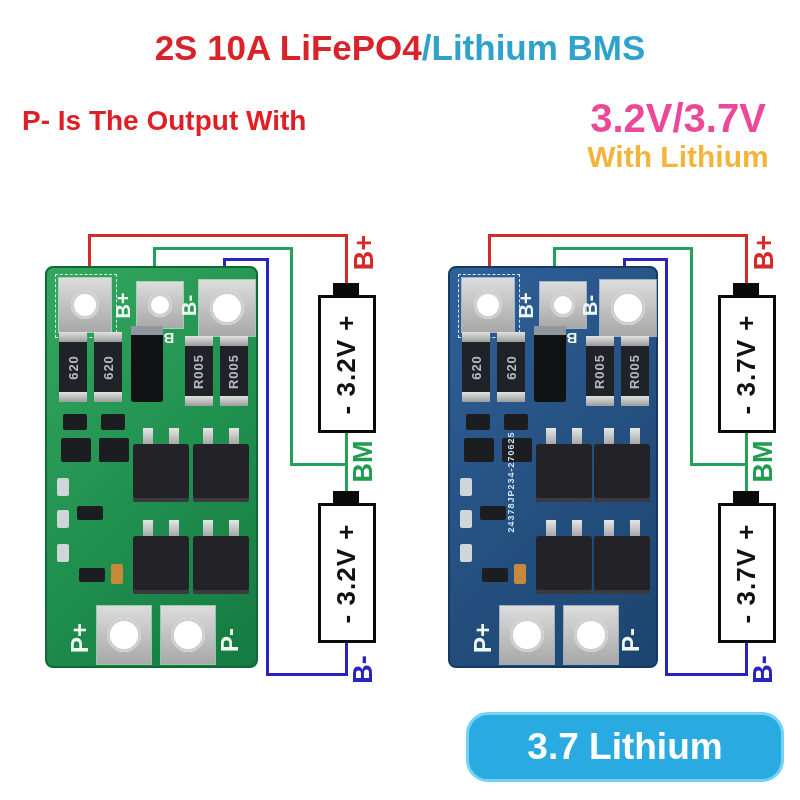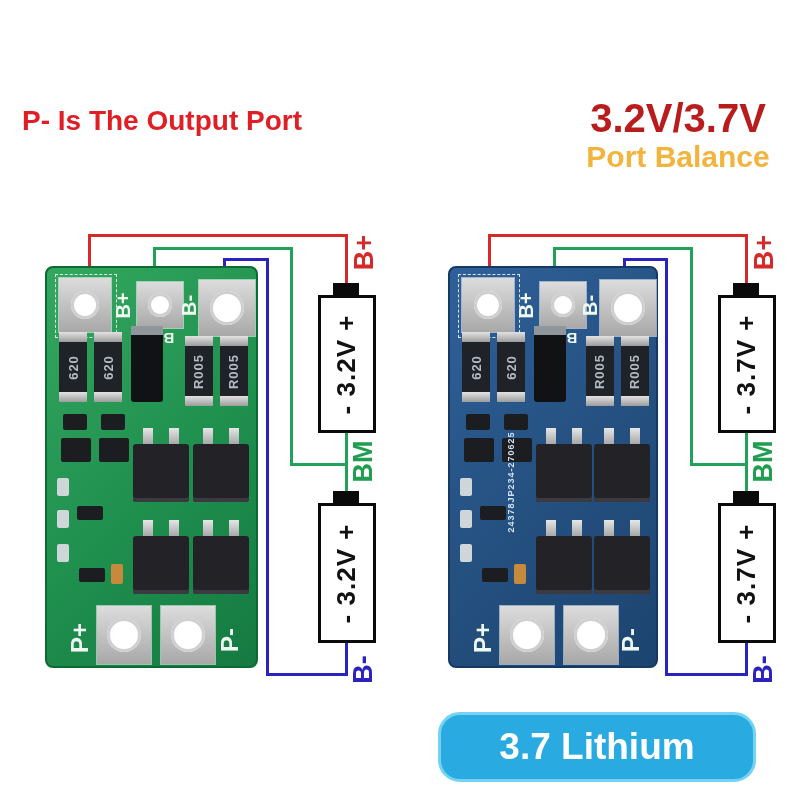--- a/index.html
+++ b/index.html
@@ -4,21 +4,21 @@
 <style>
   html,body{margin:0;padding:0;background:#fff;}
   #stage{position:relative;width:800px;height:800px;background:#fff;overflow:hidden;
          font-family:"Liberation Sans",sans-serif;font-weight:bold;}
   
   .title{position:absolute;top:28px;left:0;width:800px;text-align:center;
          font-size:35px;letter-spacing:0;}
   .title .t-red{color:#d8232a;} .title .t-cyan{color:#2ea2cc;}
   .port-note{position:absolute;left:22px;top:102px;color:#e01e25;font-size:28px;line-height:37px;}
   .voltage-note{position:absolute;left:562px;top:96px;width:232px;text-align:center;}
-  .voltage-note .v-line{font-size:40px;color:#b91c1c;line-height:44px;}
+  .voltage-note .v-line{font-size:40px;color:#ec4899;line-height:44px;}
   .voltage-note .b-line{font-size:30px;color:#f2b43d;line-height:34px;}
   
   .seg{position:absolute;}
   .w-red{background:#d42a2a;} .w-green{background:#21a15a;} .w-blue{background:#2a23c0;}
   .dot{position:absolute;width:12px;height:12px;border-radius:50%;}
   .d-red{background:#d42a2a;} .d-green{background:#1f9e50;} .d-blue{background:#2a23c0;}
   
   .battery{position:absolute;width:58px;box-sizing:border-box;border:3px solid #0a0a0a;
            background:#fff;display:flex;align-items:center;justify-content:center;}
   .battery span{transform:rotate(-90deg);white-space:nowrap;font-size:26px;color:#111;letter-spacing:1px;}
@@ -55,26 +55,29 @@
   
   .cta{position:absolute;top:712px;width:318px;height:70px;box-sizing:border-box;
        background:#29abe2;border:3px solid #74d2f3;border-radius:22px;
        display:flex;align-items:center;justify-content:center;color:#fff;font-size:37px;}
 </style>
 </head>
 <body>
 
 <div id="stage">
 
+  <div class="title">
+    <span class="t-red">2S 10A LiFePO4</span><span class="t-cyan">/Lithium BMS</span>
+  </div>
   <div class="port-note">
-    <div>P- Is The Output Port</div>
+    <div>P- Is The Output With</div>
   </div>
   <div class="voltage-note">
     <div class="v-line">3.2V/3.7V</div>
-    <div class="b-line">Port Balance</div>
+    <div class="b-line">With Lithium</div>
   </div>
 
   <div>
     <div class="seg w-red" style="left:88px;top:234px;width:3px;height:58px"></div>
     <div class="seg w-red" style="left:88px;top:234px;width:260px;height:3px"></div>
     <div class="seg w-red" style="left:345px;top:234px;width:3px;height:51px"></div>
   </div>
   <div>
     <div class="seg w-green" style="left:153px;top:247px;width:3px;height:44px"></div>
     <div class="seg w-green" style="left:153px;top:247px;width:140px;height:3px"></div>
@@ -297,17 +300,17 @@
         <div class="hole" style="width:34px;height:34px"></div>
       </div>
     <div class="vbox" style="left:20px;top:346px;width:26px;height:48px">
         <span class="silk silk24">P+</span>
       </div>
     <div class="vbox" style="left:170px;top:350px;width:22px;height:44px">
         <span class="silk silk24">P-</span>
       </div>
   </div>
 
-  <div class="cta" style="left:438px">
+  <div class="cta" style="left:466px">
     <span>3.7 Lithium</span>
   </div>
 
 </div>
 
 </body></html>

